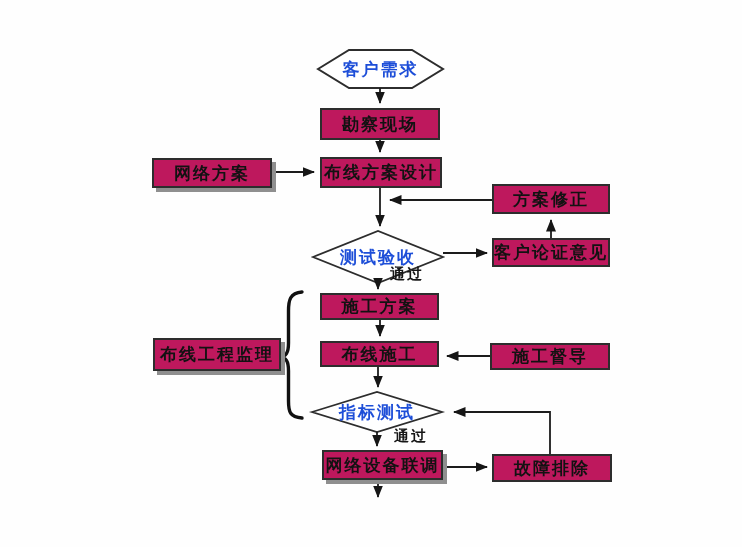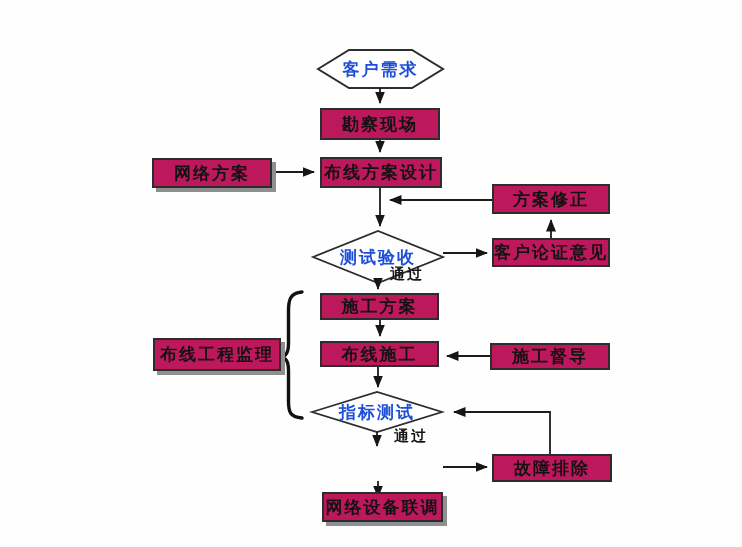--- a/index.html
+++ b/index.html
@@ -26,21 +26,21 @@
   
   #n-survey      {left:320px;top:108px;width:120px;height:32px;}
   #n-design      {left:320px;top:157px;width:122px;height:31px;}
   #n-netplan     {left:152px;top:158px;width:120px;height:30px;}
   #n-revision    {left:492px;top:184px;width:118px;height:30px;}
   #n-opinion     {left:492px;top:238px;width:118px;height:29px;}
   #n-consplan    {left:320px;top:293px;width:119px;height:27px;}
   #n-cabling     {left:320px;top:341px;width:119px;height:26px;}
   #n-jianli      {left:153px;top:338px;width:128px;height:33px;}
   #n-dudao       {left:490px;top:343px;width:120px;height:27px;}
-  #n-shebei      {left:322px;top:450px;width:121px;height:30px;margin-top:42px;}
+  #n-shebei      {left:322px;top:450px;width:121px;height:30px;}
   #n-guzhang     {left:492px;top:454px;width:120px;height:28px;}
   #n-accept      {left:322px;top:502px;width:120px;height:31px;}
   #t-demand      {left:318px;top:51px; width:125px;height:36px;}
   #t-review      {left:318px;top:240px;width:120px;height:34px;}
   #t-test        {left:317px;top:396px;width:120px;height:32px;}
   #l-pass1       {left:390px;top:265px;}
   #l-pass2       {left:394px;top:427px;}
 </style>
 </head>
 <body>

